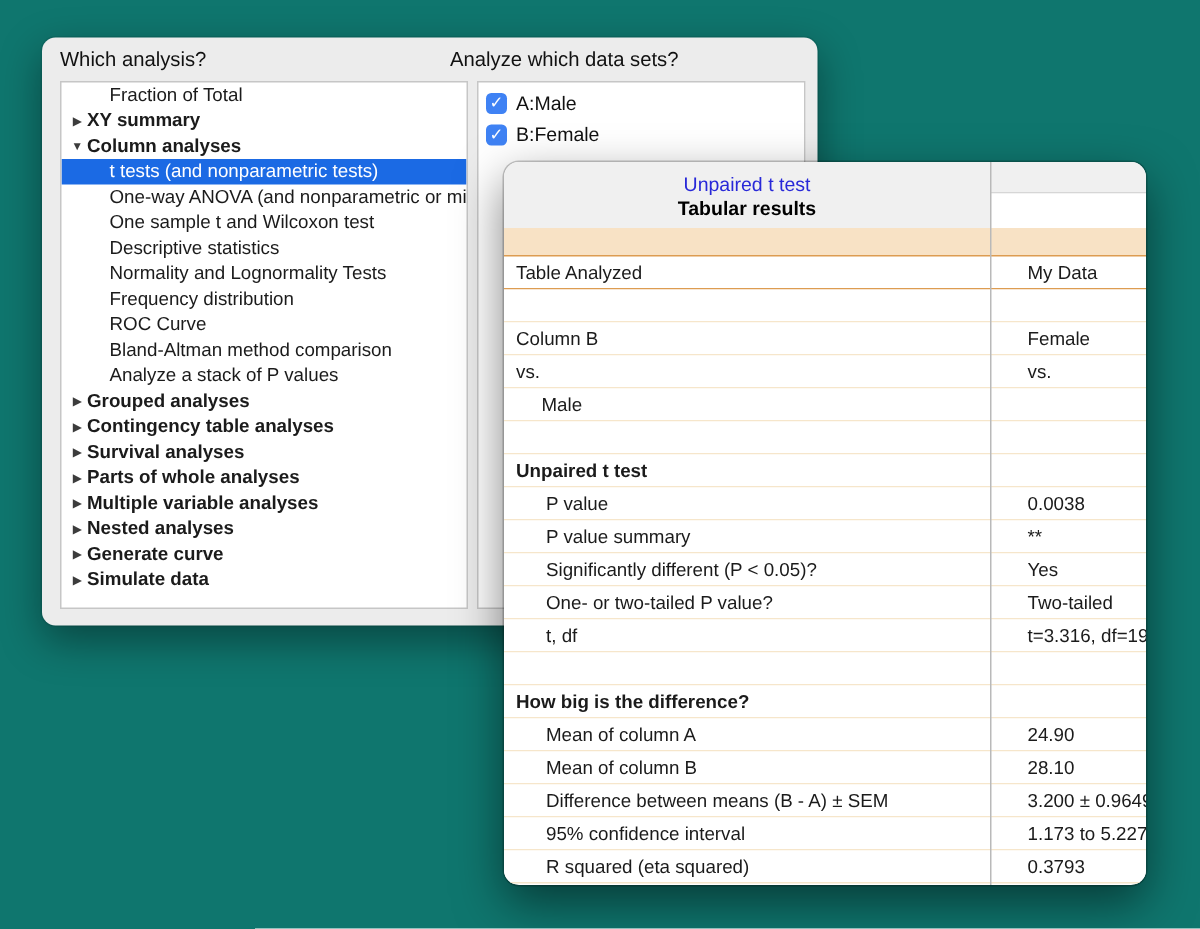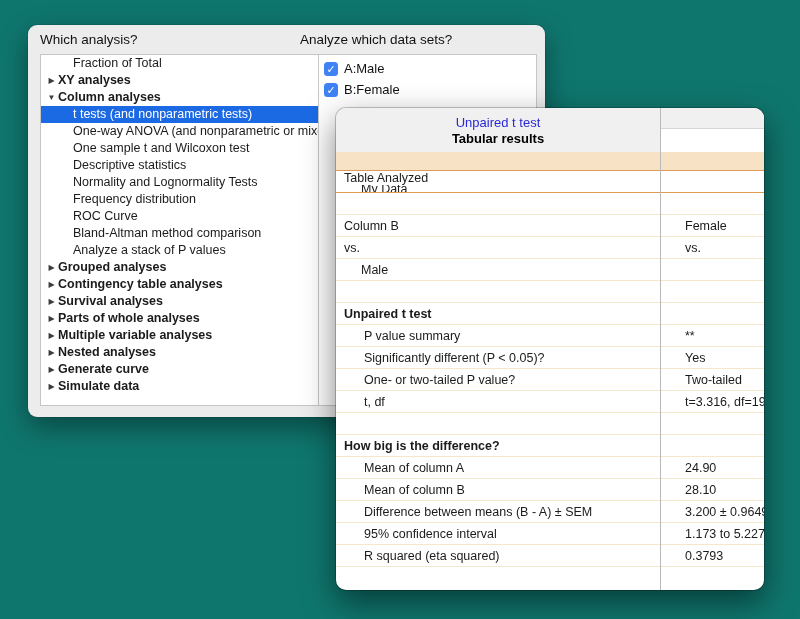--- a/index.html
+++ b/index.html
@@ -14,21 +14,21 @@
     box-shadow:0 10px 28px rgba(0,0,0,0.40), 0 0 0 1px rgba(0,0,0,0.08);
   }
   .panel-label { position:absolute; top:7px; font-size:13.5px; font-weight:400; color:#111; }
   .which-label { left:12px; }
   .datasets-label { left:272px; }
 
   .listbox {
     position:absolute; top:29px; background:#ffffff; border:1px solid #c6c6c6;
     overflow:hidden;
   }
-  .tree-box { left:12px; width:294px; height:352px; }
+  .tree-box { left:12px; width:272px; height:352px; }
   .datasets-box { left:290px; width:219px; height:352px; padding-top:3px; }
 
   .tree-item {
     height:17px; line-height:17px; font-size:12.5px; white-space:nowrap; overflow:hidden;
     position:relative; padding-left:32px; color:#1b1b1b;
   }
   .tree-item.group { padding-left:17px; font-weight:700; }
   .tree-item.selected { background:#1b6ae4; color:#ffffff; }
   .tri {
     position:absolute; left:5px; top:0; width:11px; font-size:8px; color:#3c3c3c;
@@ -59,21 +59,21 @@
   }
   .sheet-title { font-size:13px; color:#2828d8; }
   .sheet-subtitle { font-size:13px; font-weight:700; color:#000; }
   .header-right { flex:1; display:flex; flex-direction:column; }
   .header-right .hr-top { height:21px; background:#f0f0f0; border-bottom:1px solid #d6d6d6; }
   .header-right .hr-bottom { flex:1; background:#ffffff; }
 
   .row-highlight { height:18px; background:#f8e2c5; }
 
   .trow { display:flex; height:22px; border-bottom:1px solid #f6e6cb; background:#fff; }
-  .trow.selected { border-top:1px solid #dd9c51; border-bottom:1px solid #dd9c51; height:23px;flex-direction:column; }
+  .trow.selected { border-top:1px solid #dd9c51; border-bottom:1px solid #dd9c51; height:23px; }
   .lcell {
     width:324px; padding-left:8px; font-size:12.5px; display:flex; align-items:center;
     white-space:nowrap; overflow:hidden; color:#1b1b1b;
   }
   .rcell {
     flex:1; padding-left:25px; font-size:12.5px; display:flex; align-items:center;
     white-space:nowrap; overflow:hidden; color:#1b1b1b;
   }
   .trow.indent .lcell { padding-left:28px; }
   .trow.section .lcell { font-weight:700; }
@@ -82,21 +82,21 @@
 <body>
 
 <div class="stage">
 
   <div class="dialog-card">
     <div class="panel-label which-label">Which analysis?</div>
     <div class="panel-label datasets-label">Analyze which data sets?</div>
 
     <div class="listbox tree-box">
         <div class="tree-item"><span>Fraction of Total</span></div>
-        <div class="tree-item group"><span class="tri">▶</span><span>XY analyses</span></div>
+        <div class="tree-item group"><span class="tri">▶</span><span>XY summary</span></div>
         <div class="tree-item group"><span class="tri">▼</span><span>Column analyses</span></div>
         <div class="tree-item selected"><span>t tests (and nonparametric tests)</span></div>
         <div class="tree-item"><span>One-way ANOVA (and nonparametric or mixed</span></div>
         <div class="tree-item"><span>One sample t and Wilcoxon test</span></div>
         <div class="tree-item"><span>Descriptive statistics</span></div>
         <div class="tree-item"><span>Normality and Lognormality Tests</span></div>
         <div class="tree-item"><span>Frequency distribution</span></div>
         <div class="tree-item"><span>ROC Curve</span></div>
         <div class="tree-item"><span>Bland-Altman method comparison</span></div>
         <div class="tree-item"><span>Analyze a stack of P values</span></div>
@@ -160,20 +160,24 @@
         </div>
         <div class="trow">
           <div class="lcell"></div>
           <div class="rcell"></div>
         </div>
         <div class="trow section">
           <div class="lcell">Unpaired t test</div>
           <div class="rcell"></div>
         </div>
         <div class="trow indent">
+          <div class="lcell">P value</div>
+          <div class="rcell">0.0038</div>
+        </div>
+        <div class="trow indent">
           <div class="lcell">P value summary</div>
           <div class="rcell">**</div>
         </div>
         <div class="trow indent">
           <div class="lcell">Significantly different (P &lt; 0.05)?</div>
           <div class="rcell">Yes</div>
         </div>
         <div class="trow indent">
           <div class="lcell">One- or two-tailed P value?</div>
           <div class="rcell">Two-tailed</div>

